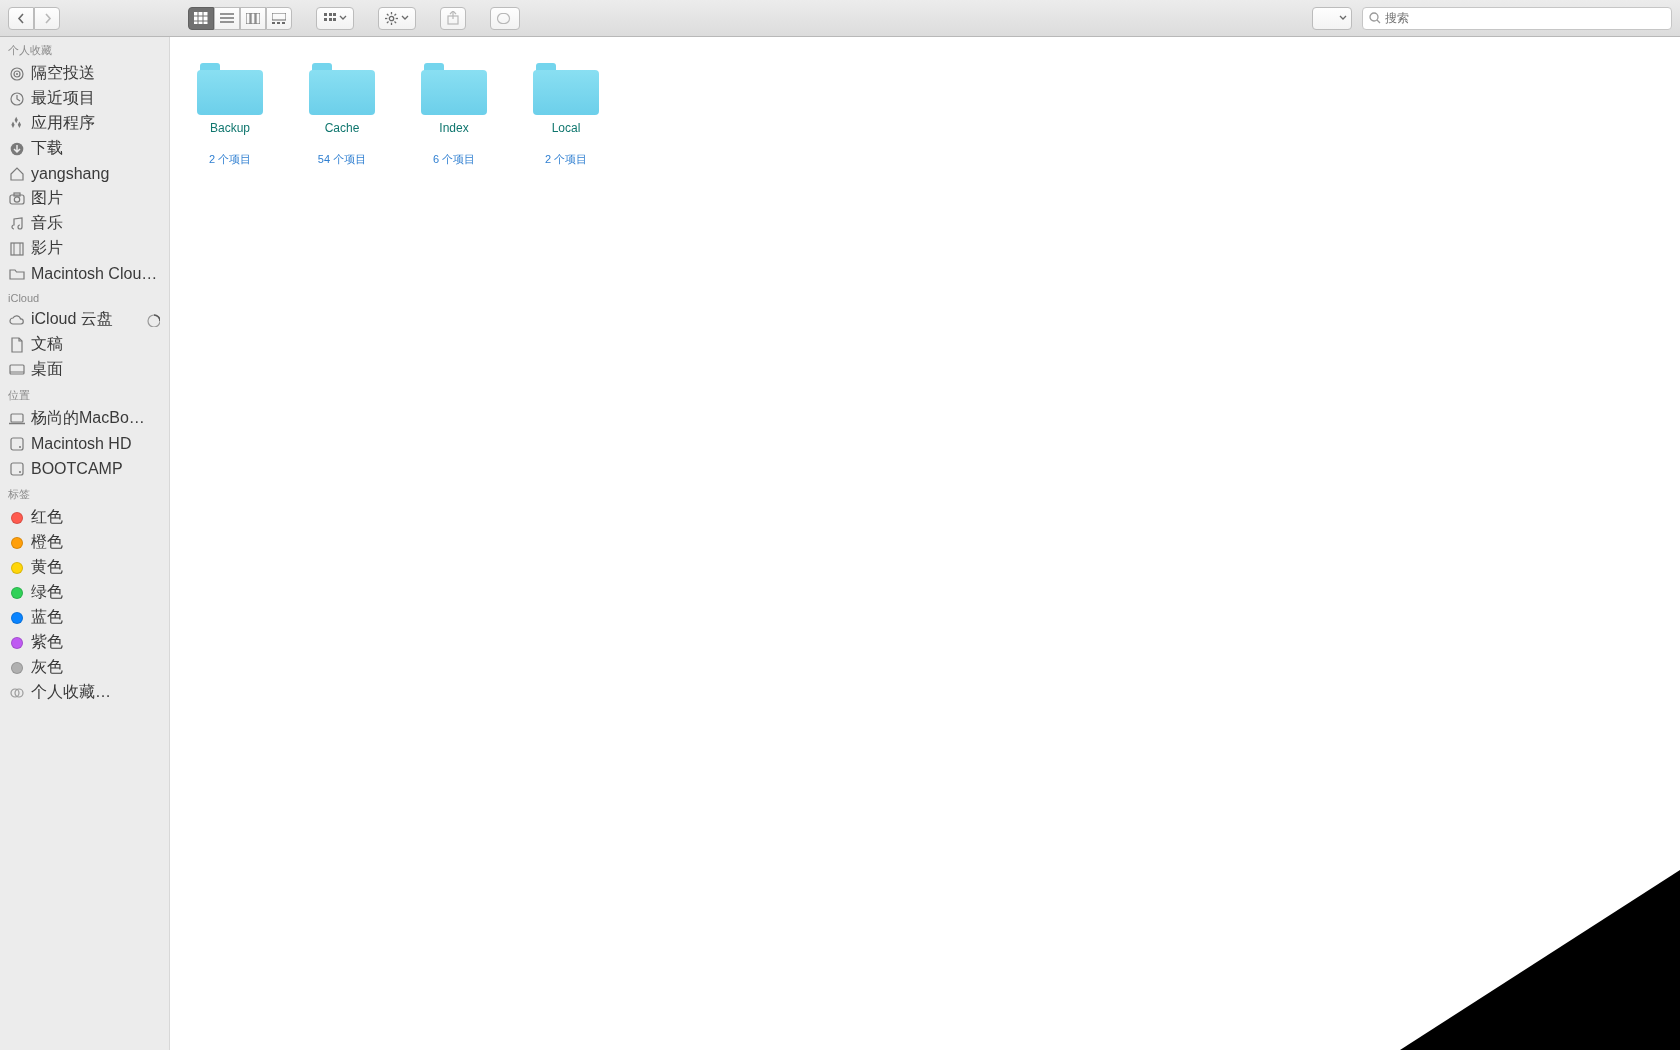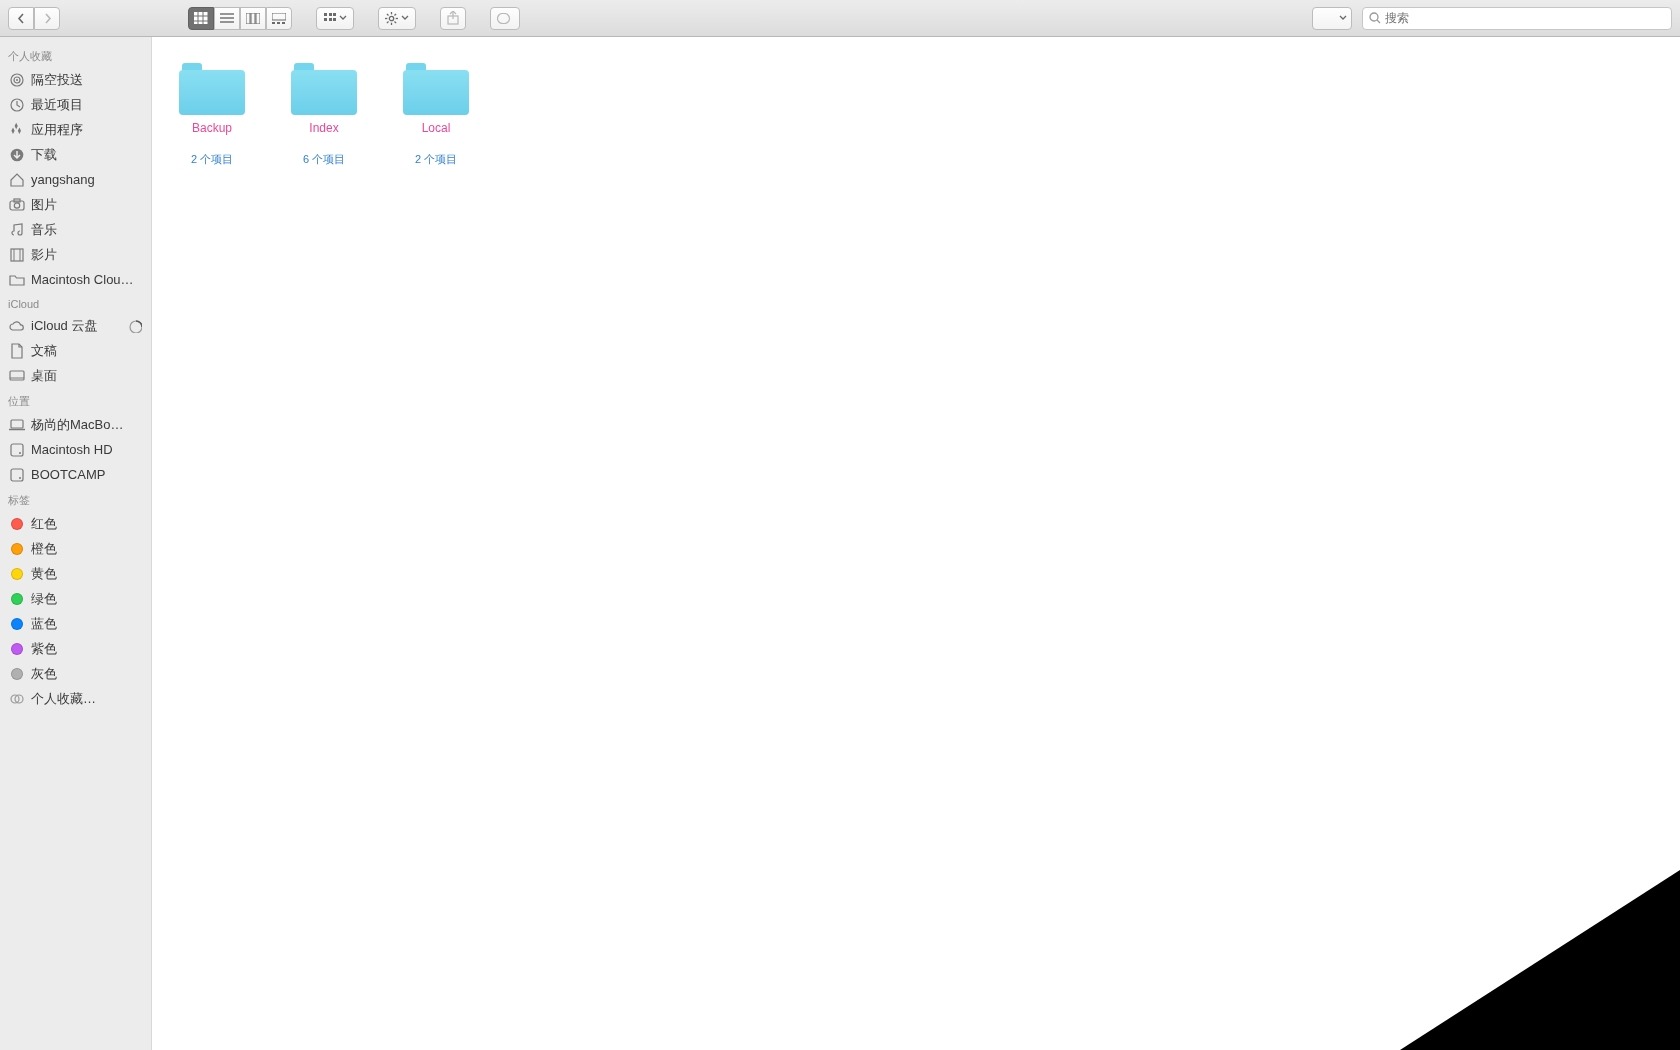--- a/index.html
+++ b/index.html
@@ -18,37 +18,37 @@
 .toolbar-right { margin-left:auto; display:flex; gap:10px; align-items:center; }
 .empty-select { width:40px; height:23px; border:1px solid #bcbcbc; border-radius:4px; background:linear-gradient(#fefefe,#f3f3f3); display:flex; align-items:center; justify-content:flex-end; padding-right:4px; }
 .search-box { width:310px; height:23px; border:1px solid #c6c6c6; border-radius:4px; background:#fff; display:flex; align-items:center; padding:0 6px; }
 .search-box input { border:none; outline:none; font-size:12px; flex:1; background:transparent; color:#333; }
 .search-box svg { flex-shrink:0; margin-right:4px; }
 
 
 .wrap { display:flex; height:calc(1050px - 37px); }
 
 
-.sidebar { width:152px; background:#ececec; border-right:1px solid #d8d8d8; overflow-y:auto; padding-top:6px; }
+.sidebar { width:170px; background:#ececec; border-right:1px solid #d8d8d8; overflow-y:auto; }
 .sb-head { font-size:11px; color:#8a8a8a; font-weight:500; padding:6px 8px 3px; }
-.sb-item { display:flex; align-items:center; gap:6px; height:25px; padding:0 9px; font-size:13px; color:#3a3a3a; cursor:default; }
+.sb-item { display:flex; align-items:center; gap:6px; height:25px; padding:0 9px; font-size:16px; color:#3a3a3a; cursor:default; }
 .sb-item .ic { width:16px; height:16px; display:flex; align-items:center; justify-content:center; flex-shrink:0; }
 .sb-item .lbl { white-space:nowrap; overflow:hidden; text-overflow:ellipsis; }
 .sb-item .tail { margin-left:auto; }
 .tag-dot { width:12px; height:12px; border-radius:50%; border:1px solid rgba(0,0,0,.15); }
 
 
 .content { flex:1; background:#fff; padding:18px 10px; }
 .grid { display:flex; flex-wrap:wrap; gap:0 12px; }
 .item { width:100px; display:flex; flex-direction:column; align-items:center; text-align:center; padding:6px 2px 10px; border:2px solid transparent; border-radius:2px; }
 .item.highlight { border:2px solid #e74a27; }
 .folder-ic { width:66px; height:52px; position:relative; margin-bottom:6px; }
 .folder-ic .tab  { position:absolute; top:0; left:3px; width:20px; height:9px; background:#74d5ed; border-radius:3px 3px 0 0; }
 .folder-ic .body { position:absolute; top:7px; left:0; right:0; bottom:0; background:linear-gradient(#89dff2,#6ccfea); border-radius:4px; }
-.item .name { font-size:12px; color:#ec4899; line-height:1.25; }
+.item .name { font-size:12px; color:#0f766e; line-height:1.25; }
 .item .count{ font-size:11px; color:#2f7fd1; margin-top:16px; }
 
 
 .corner-cut { position:fixed; right:0; bottom:0; width:0; height:0; border-left:280px solid transparent; border-bottom:180px solid #000; pointer-events:none; }
 
 svg { display:block; }
 </style>
 </head>
 <body>
 
@@ -358,20 +358,28 @@
     </div>
   <div class="content">
     <div class="grid" id="grid">
         <div class="item">
           <div class="folder-ic">
             <div class="tab"></div>
             <div class="body"></div>
           </div>
           <div class="name">Backup</div>
           <div class="count">2 个项目</div>
+        </div>
+        <div class="item">
+          <div class="folder-ic">
+            <div class="tab"></div>
+            <div class="body"></div>
+          </div>
+          <div class="name">Cache</div>
+          <div class="count">54 个项目</div>
         </div>
         <div class="item">
           <div class="folder-ic">
             <div class="tab"></div>
             <div class="body"></div>
           </div>
           <div class="name">Index</div>
           <div class="count">6 个项目</div>
         </div>
         <div class="item">

